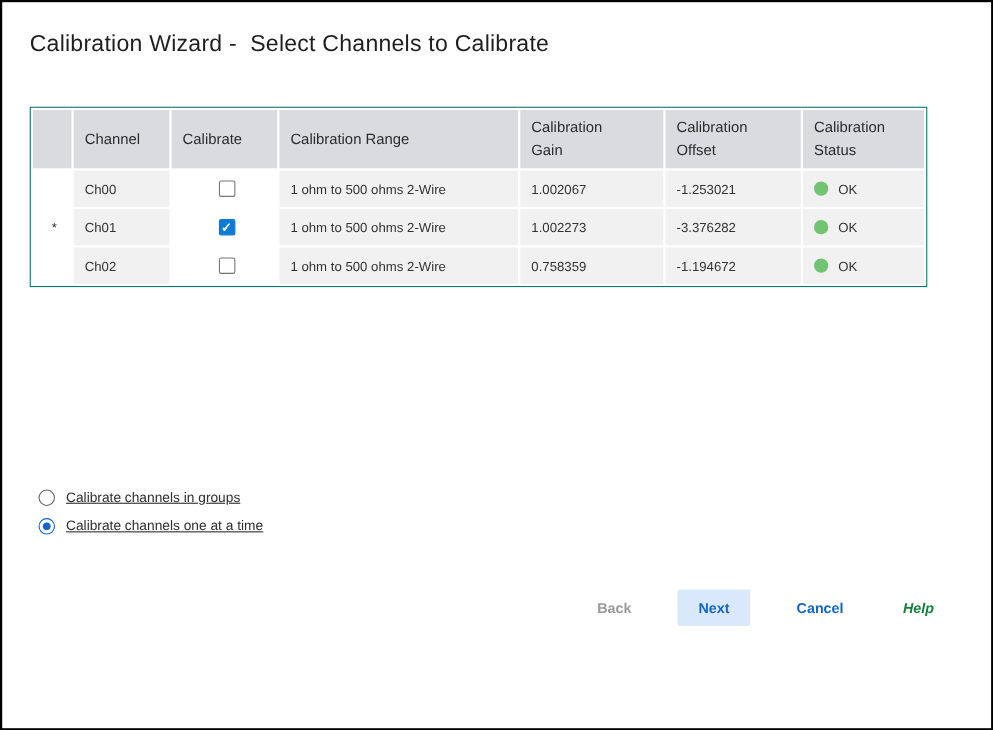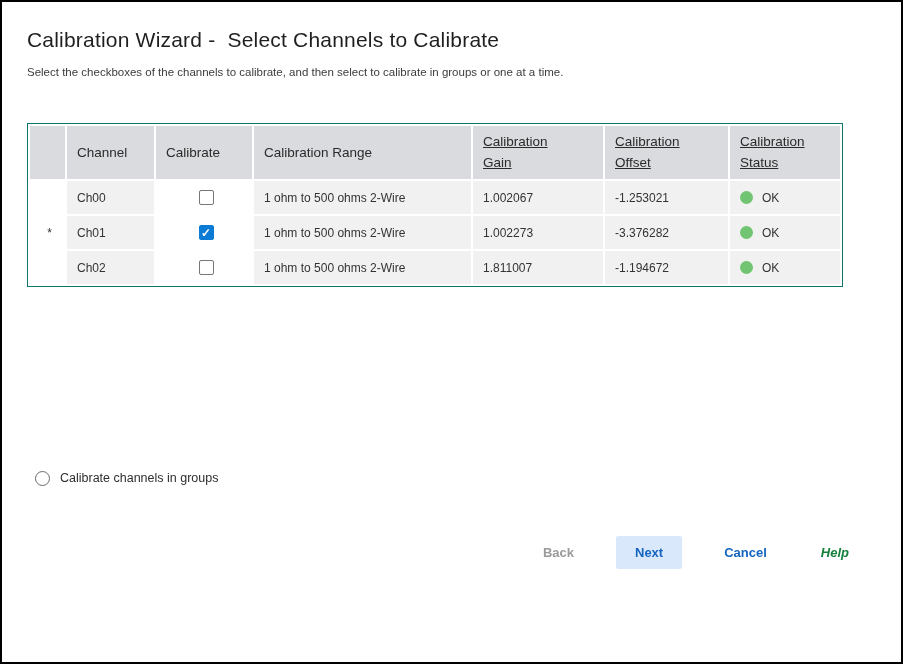--- a/index.html
+++ b/index.html
@@ -41,21 +41,21 @@
   table.grid th {
     background: #d9dbde;
     height: 53px;
     font-size: 13.5px;
     font-weight: 400;
     color: #2b2b2b;
     text-align: left;
     vertical-align: middle;
     padding: 0 6px 0 10px;
   }
-  table.grid th .hdr-narrow { max-width: 92px; line-height: 1.5; text-decoration: underline; }
+  table.grid th .hdr-narrow { max-width: 92px; line-height: 1.5; }
   table.grid td {
     height: 33px;
     font-size: 12px;
     color: #333333;
     vertical-align: middle;
     padding: 0 6px 0 10px;
     overflow: hidden;
     white-space: nowrap;
   }
   td.c-gray  { background: #f1f1f2; }
@@ -127,20 +127,21 @@
     position: absolute;
     left: 3px; top: 3px;
     width: 7px; height: 7px;
     border-radius: 50%;
     background: #1464c8;
   }
   .radio-label {
     margin-left: 10px;
     font-size: 12.5px;
     color: #2e2e2e;
+    text-decoration: underline;
   }
 
   
   .footer {
     margin-top: 45px;
     display: flex;
     justify-content: flex-end;
     align-items: center;
     gap: 30px;
     padding-right: 40px;
@@ -159,21 +160,20 @@
   .btn-next   { color: #1565c0; background: #d9e9fb; padding: 9px 19px; }
   .btn-cancel { color: #1565c0; }
   .btn-help   { color: #15803d; font-style: italic; }
 </style>
 </head>
 <body>
 
 <div class="content">
 
   <h1 class="title">Calibration Wizard -  Select Channels to Calibrate</h1>
-  <p class="subtitle">Select the checkboxes of the channels to calibrate, and then select to calibrate in groups or one at a time.</p>
 
   <table class="grid">
     <colgroup>
       <col style="width:35px">
         <col style="width:87px">
         <col style="width:96px">
       <col style="width:217px">
         <col style="width:130px">
         <col style="width:123px">
         <col style="width:110px">
@@ -218,31 +218,35 @@
           <td class="c-gray">1 ohm to 500 ohms 2-Wire</td>
           <td class="c-gray">1.002273</td>
           <td class="c-gray">-3.376282</td>
           <td class="c-gray status-cell"><span class="dot"></span>OK</td>
         </tr>
         <tr>
           <td class="sel"></td>
           <td class="c-gray">Ch02</td>
           <td class="c-white chk-cell"><span class="checkbox"></span></td>
           <td class="c-gray">1 ohm to 500 ohms 2-Wire</td>
-          <td class="c-gray">1.811007</td>
+          <td class="c-gray">0.758359</td>
           <td class="c-gray">-1.194672</td>
           <td class="c-gray status-cell"><span class="dot"></span>OK</td>
         </tr>
       </tbody>
   </table>
 
   <div class="radios" id="radios">
       <div class="radio-row">
         <span class="radio"></span>
         <span class="radio-label">Calibrate channels in groups</span>
+      </div>
+      <div class="radio-row">
+        <span class="radio selected"></span>
+        <span class="radio-label">Calibrate channels one at a time</span>
       </div>
     </div>
 
   <div class="footer">
     <button class="btn btn-back">Back</button>
     <button class="btn btn-next">Next</button>
     <button class="btn btn-cancel">Cancel</button>
     <button class="btn btn-help">Help</button>
   </div>
 

